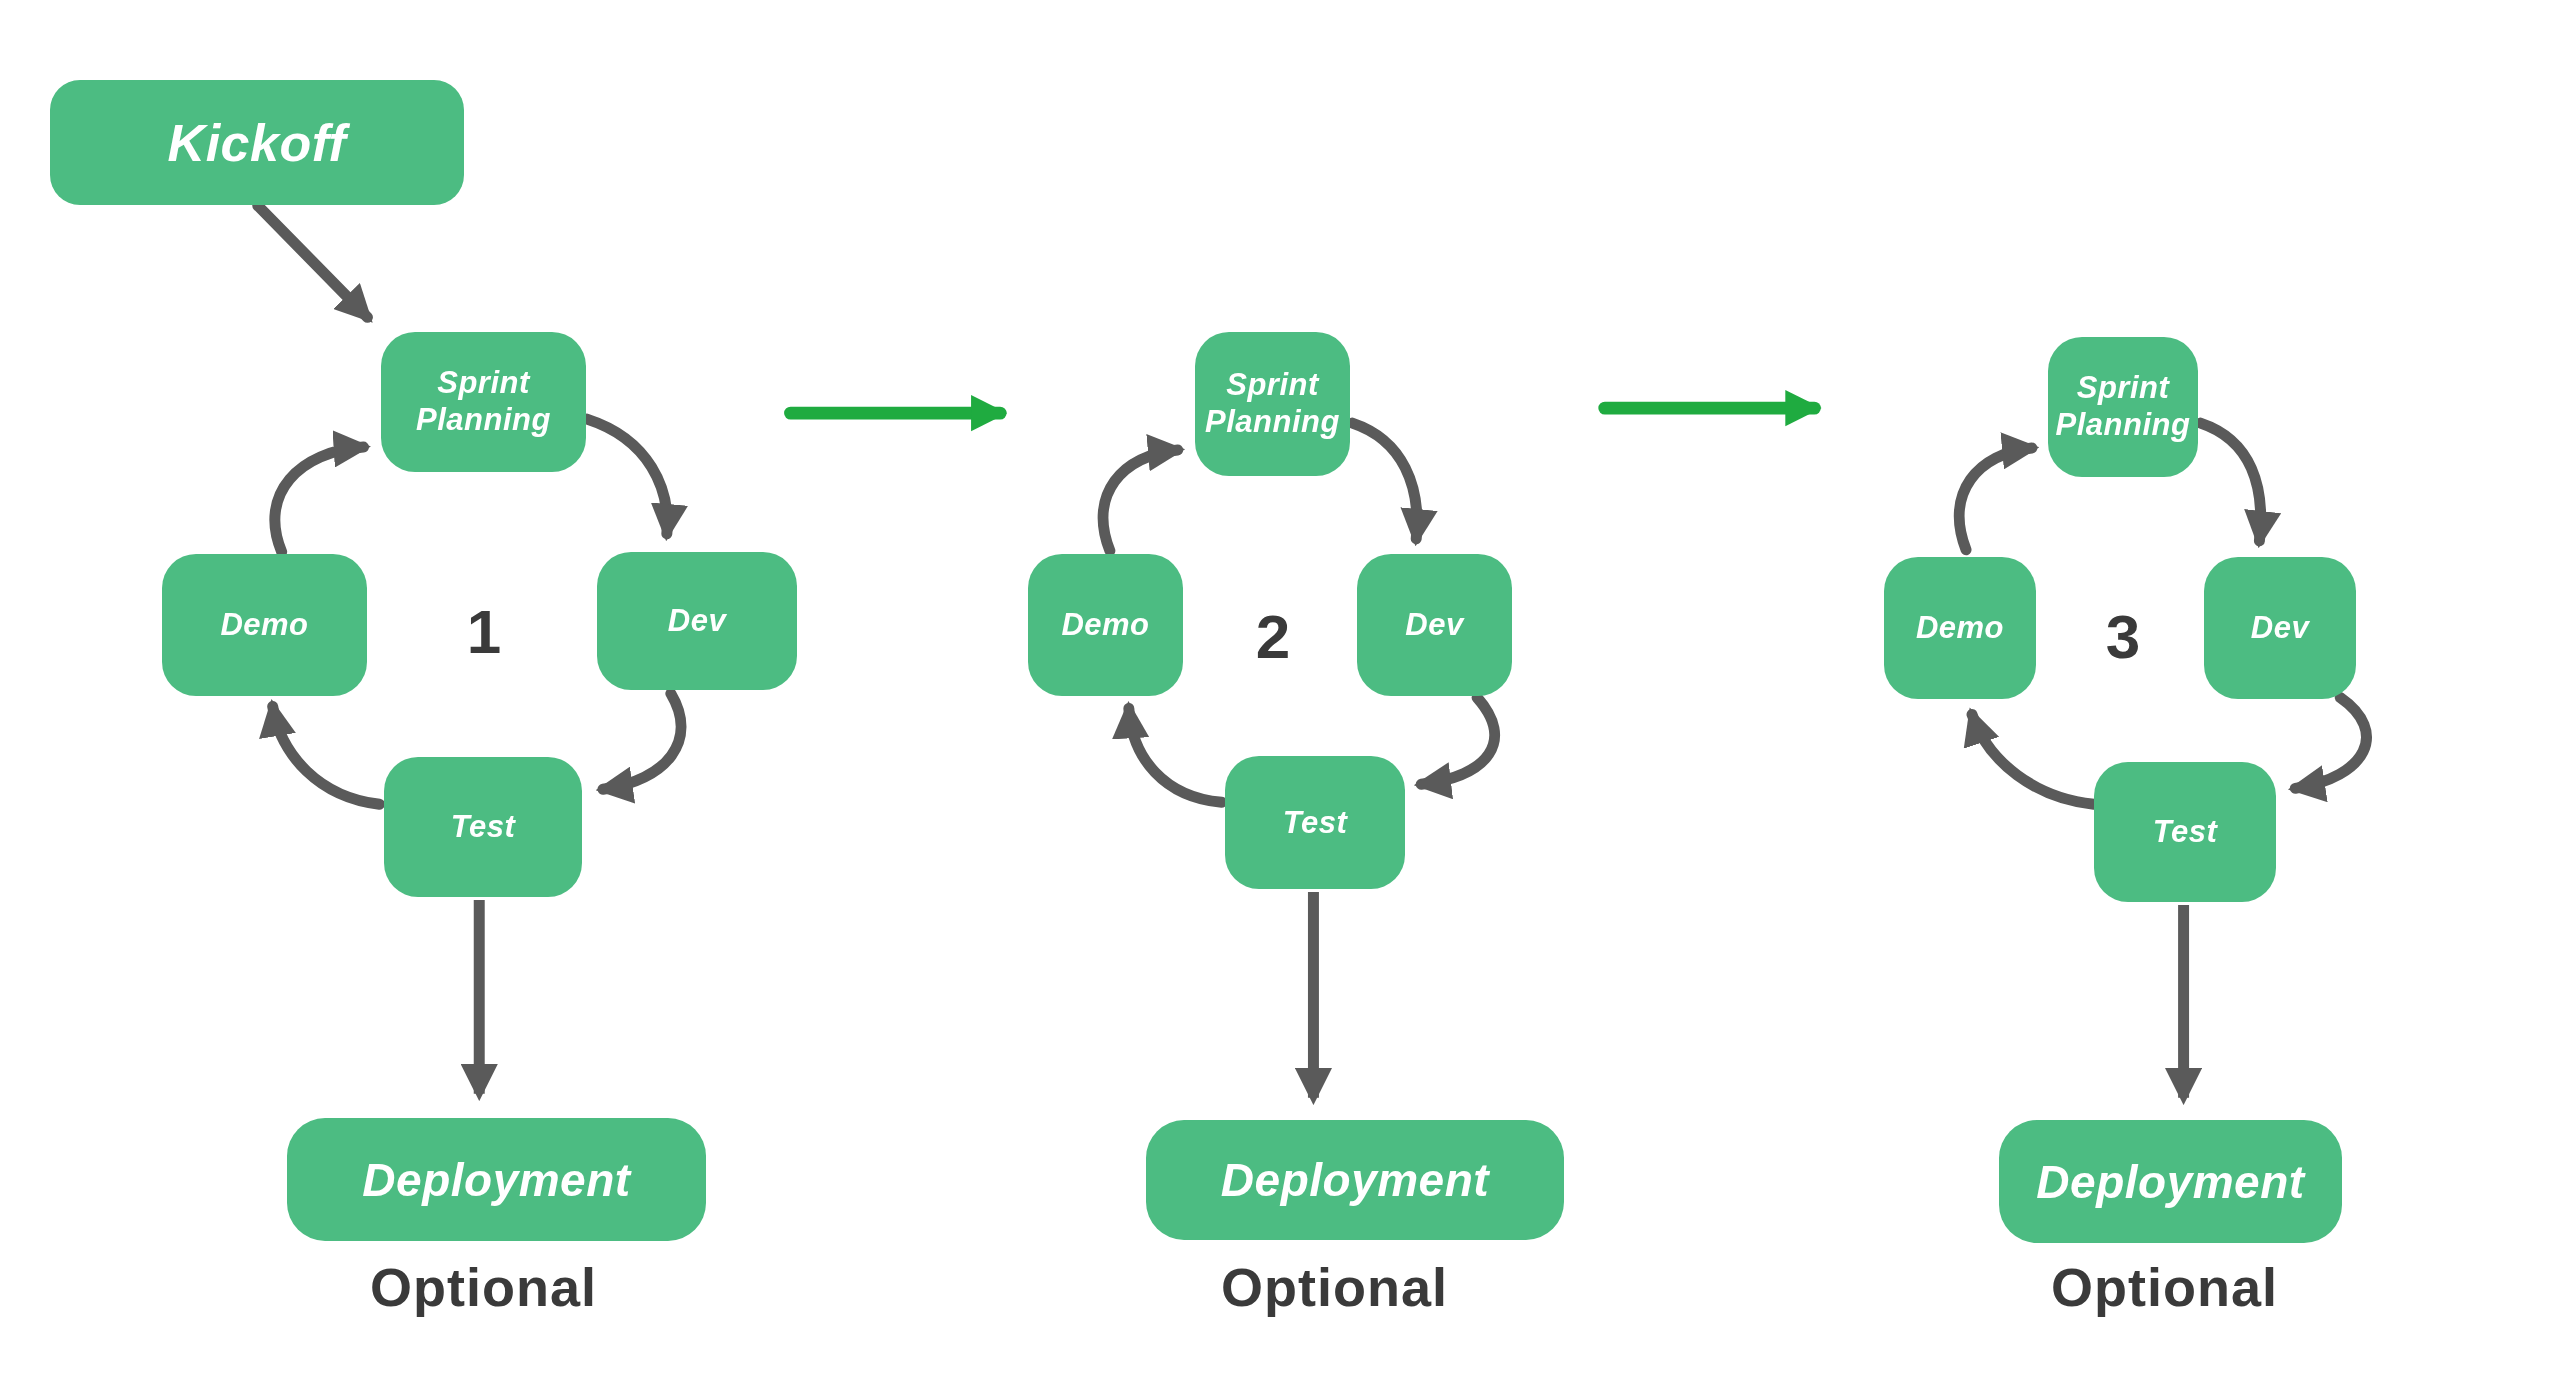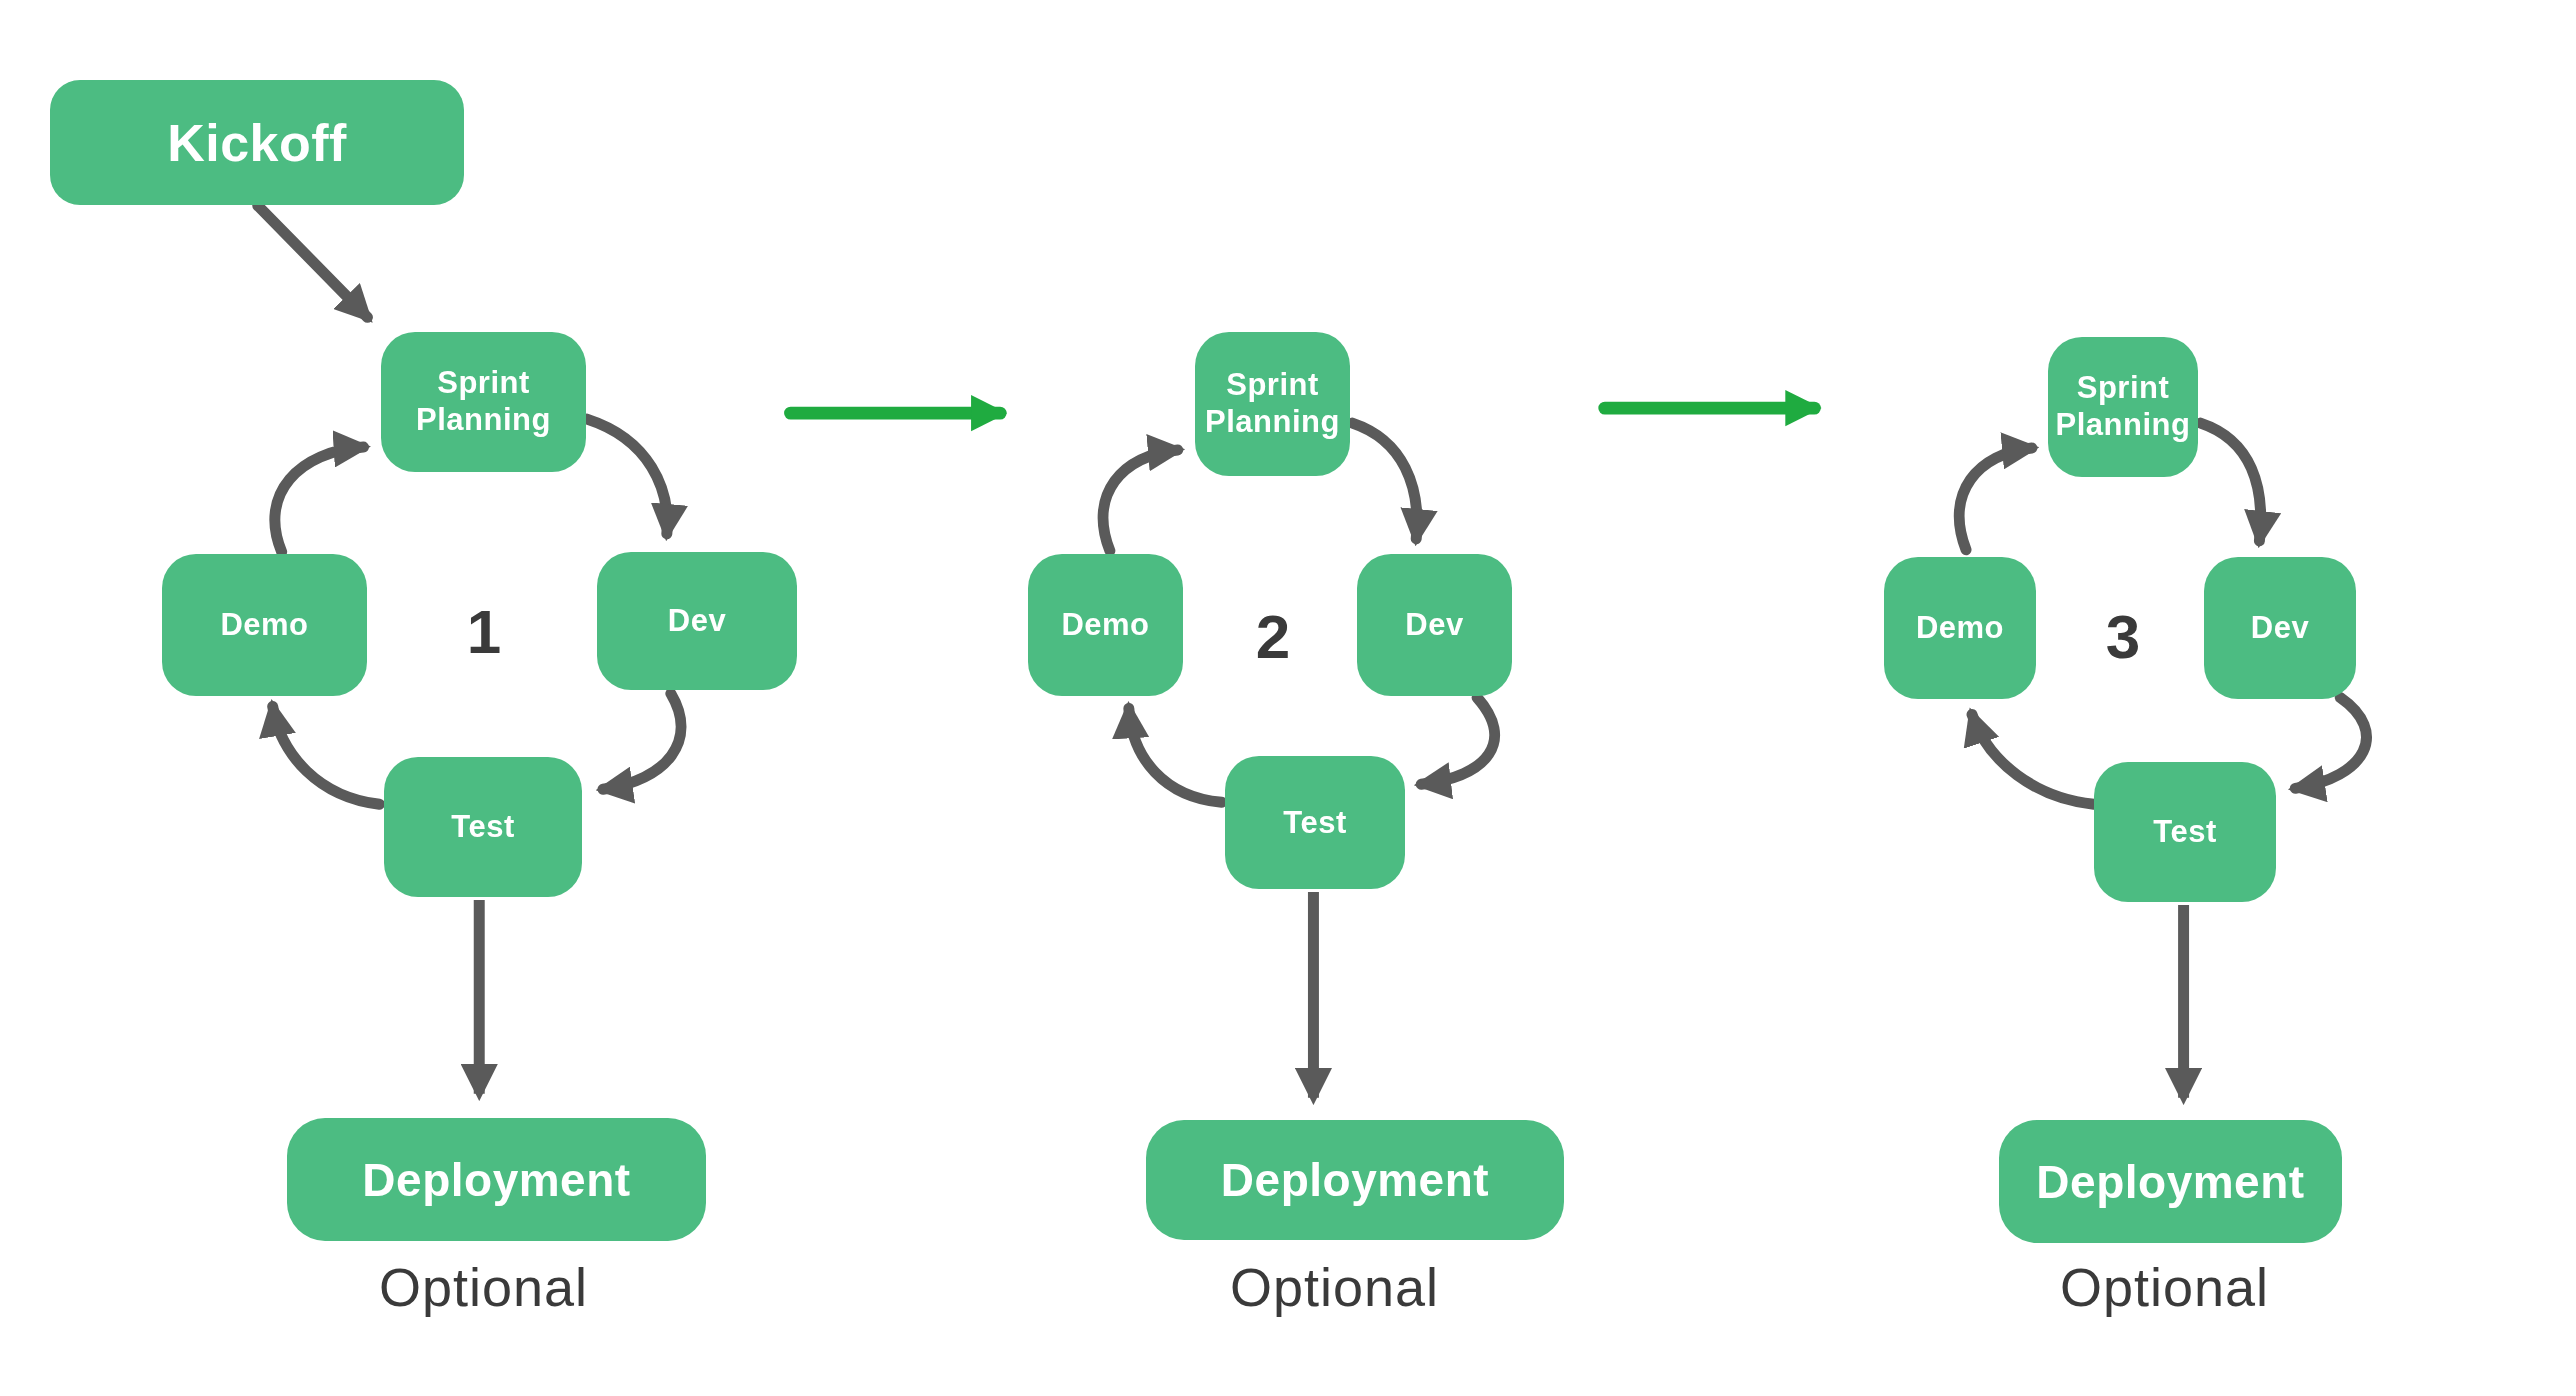--- a/index.html
+++ b/index.html
@@ -13,36 +13,37 @@
   .arrow-layer{position:absolute;left:0;top:0;width:2576px;height:1396px;}
   .node{
     position:absolute;
     background:#4CBC82;
     color:#ffffff;
     display:flex;align-items:center;justify-content:center;
     text-align:center;
     border-radius:34px;
     font-weight:600;
     letter-spacing:0.5px;
+    font-style:italic;
   }
   .node span{display:block;}
   .kickoff{border-radius:30px;font-size:52px;font-weight:700;}
   .step{font-size:31px;}
   .step .wrap{max-width:150px;line-height:1.18;}
   .deployment{border-radius:38px;font-size:46px;font-weight:600;margin-left:10px;}
   .cycle-num{
     position:absolute;
     color:#3A3A3A;
     font-size:62px;font-weight:600;
     width:70px;text-align:center;
   }
   .optional{
     position:absolute;
     color:#3A3A3A;
-    font-size:54px;font-weight:400;
+    font-size:54px;font-weight:700;
     width:359px;text-align:center;
     letter-spacing:1px;
   }
 </style>
 </head>
 <body>
 
 <div class="canvas">
 
   <svg class="arrow-layer" width="2576" height="1396" viewBox="0 0 2581 1399" xmlns="http://www.w3.org/2000/svg">

